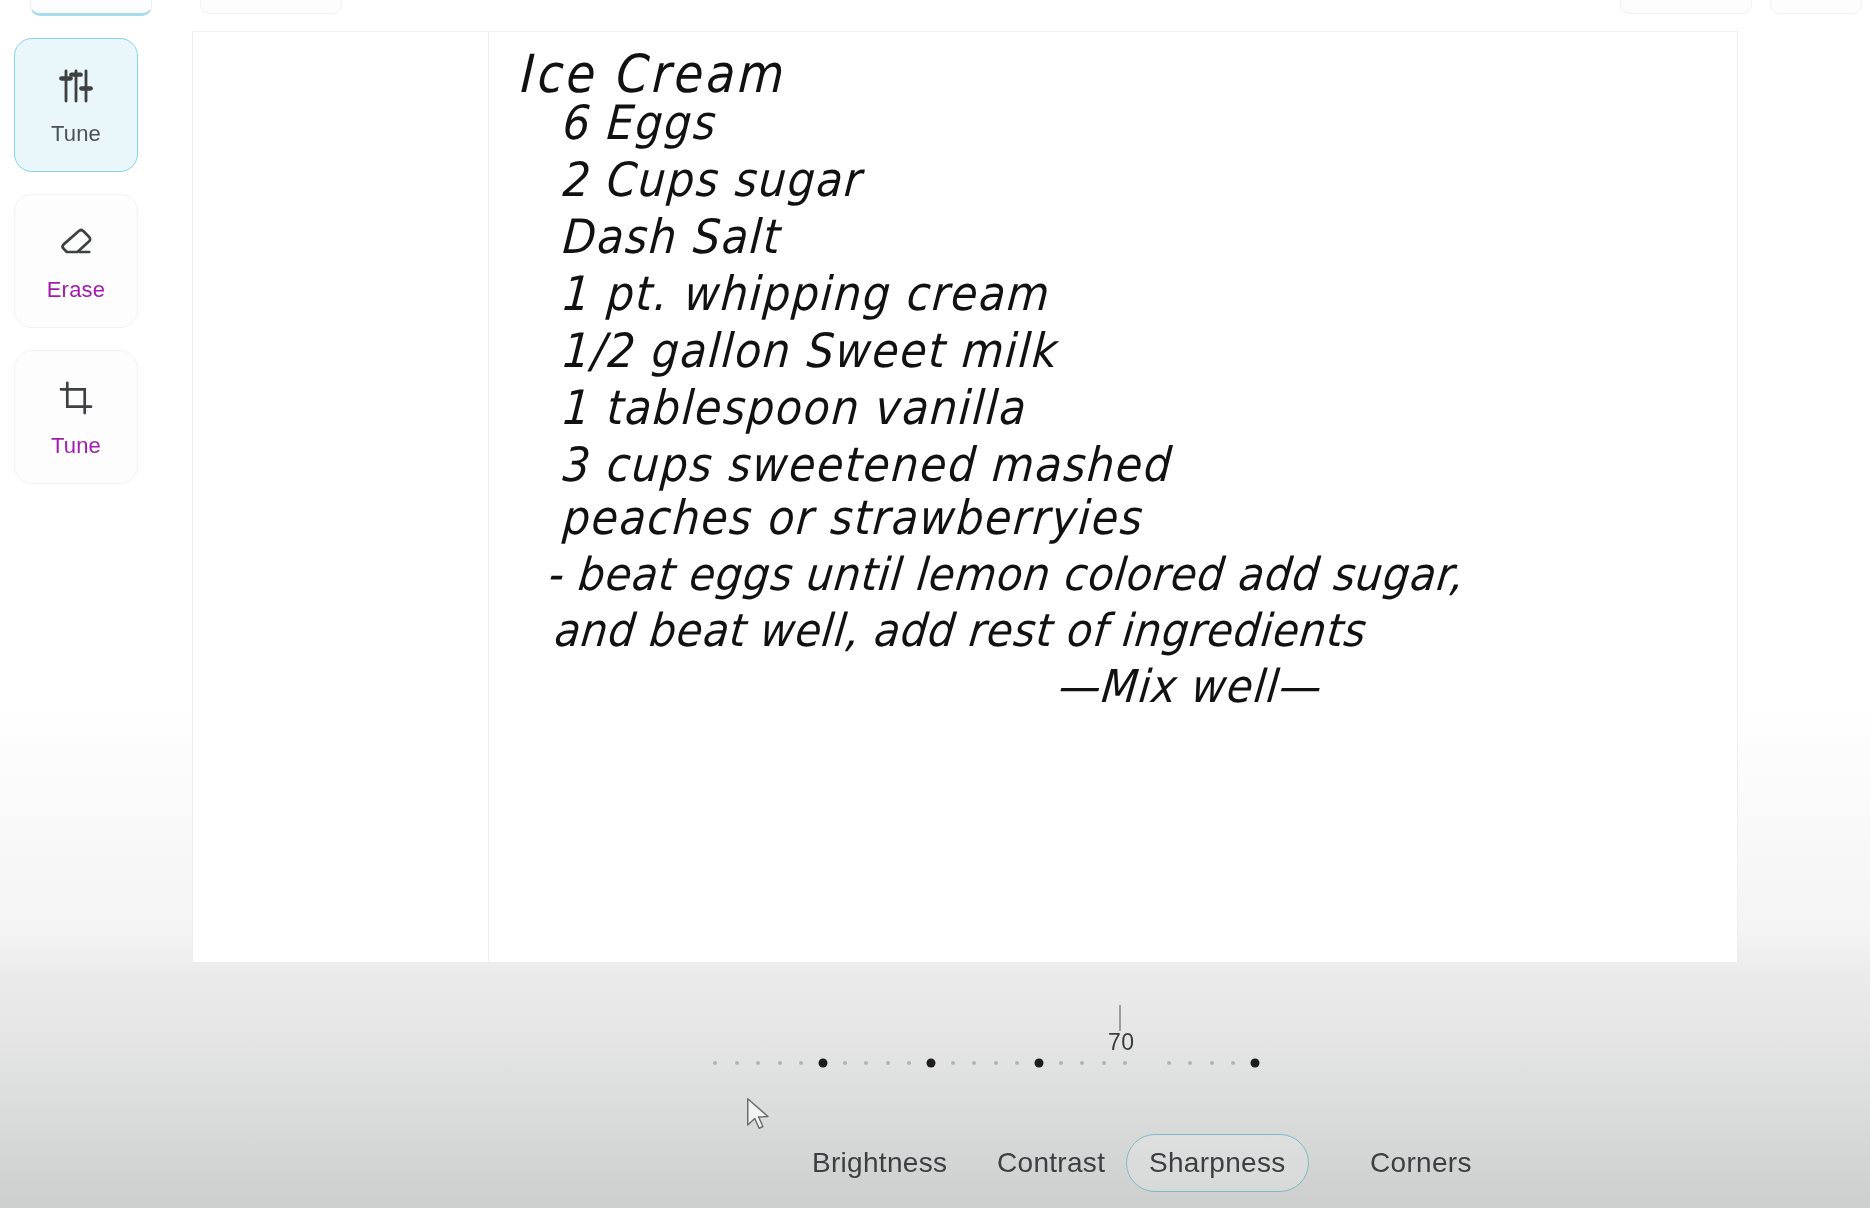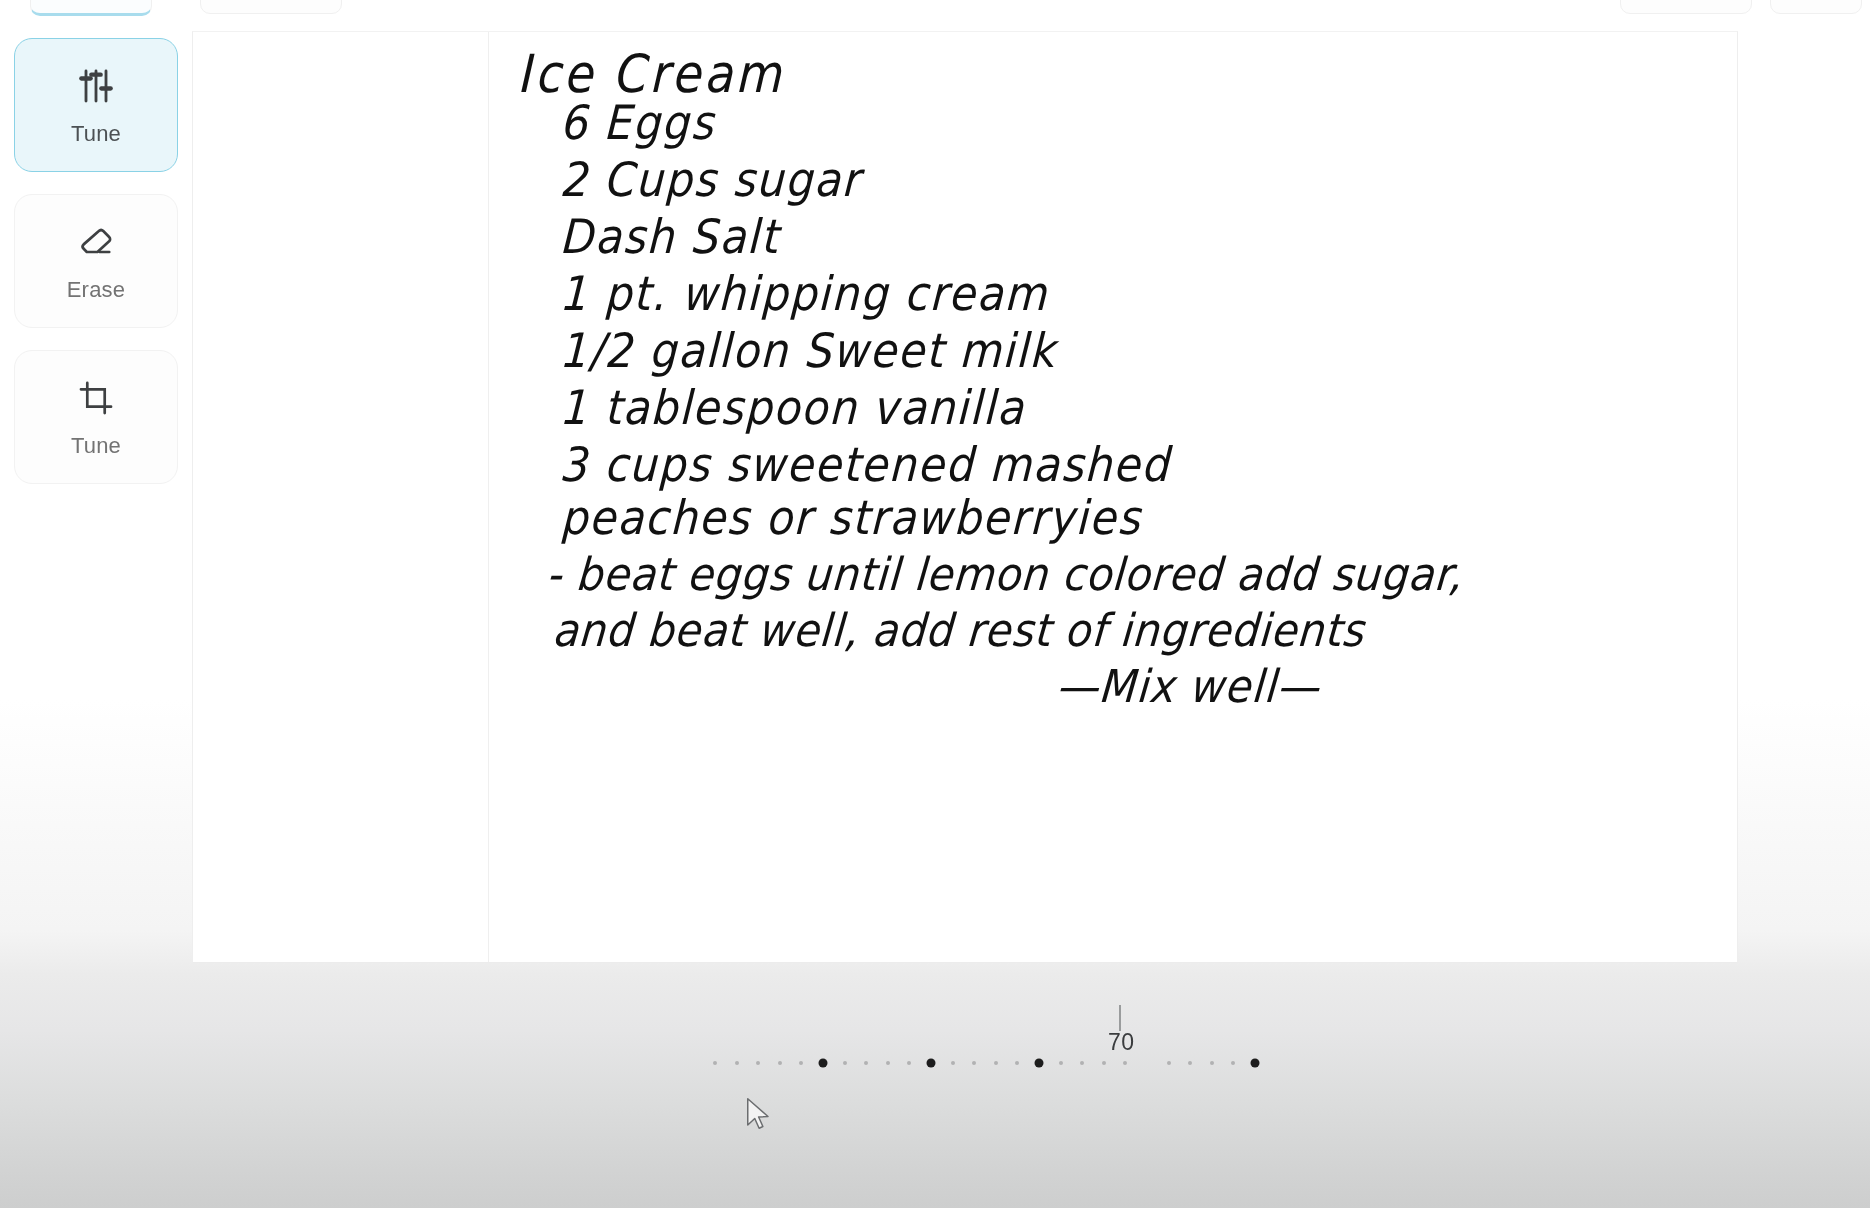--- a/index.html
+++ b/index.html
@@ -51,21 +51,21 @@
 
   
   .tool-rail {
     position: absolute;
     left: 14px;
     top: 38px;
     width: 146px;
   }
   .tool-btn {
     position: relative;
-    width: 164px;
+    width: 124px;
     height: 134px;
     border-radius: 18px;
     background: #fdfdfd;
     border: 1px solid #f2f2f2;
     box-sizing: border-box;
     margin-bottom: 22px;
     display: flex;
     flex-direction: column;
     align-items: center;
     justify-content: center;
@@ -79,21 +79,21 @@
     width: 46px;
     height: 46px;
     display: flex;
     align-items: center;
     justify-content: center;
     margin-bottom: 12px;
   }
   .tool-icon svg { display: block; }
   .tool-label {
     font-size: 22px;
-    color: #737373;
+    color: #a21caf;
     letter-spacing: 0.2px;
     font-family: "Liberation Sans", sans-serif;
   }
   .tool-btn.selected .tool-label { color: #4c5154; }
 
   
   .doc-canvas {
     position: absolute;
     left: 192px;
     top: 31px;
@@ -341,14 +341,20 @@
   </div>
   <div class="slider-indicator"></div>
   <div class="slider-value">70</div>
 
   <div class="cursor">
     <svg width="30" height="38" viewBox="0 0 24 30">
       <path d="M3 2 L3 23 L8.6 17.8 L12.1 25.6 L15.1 24.2 L11.7 16.6 L19.2 16.2 Z" fill="#f3f3f3" stroke="#6b6d6f" stroke-width="1.2" stroke-linejoin="round"></path>
     </svg>
   </div>
 
+  <div class="tabs" id="tabs-row">
+      <div class="tab" style="left: 790px;">Brightness</div>
+      <div class="tab" style="left: 975px;">Contrast</div>
+      <div class="tab active" style="left: 1126px;">Sharpness</div>
+      <div class="tab" style="left: 1348px;">Corners</div>
+    </div>
 
 </div>
 
 </body></html>

